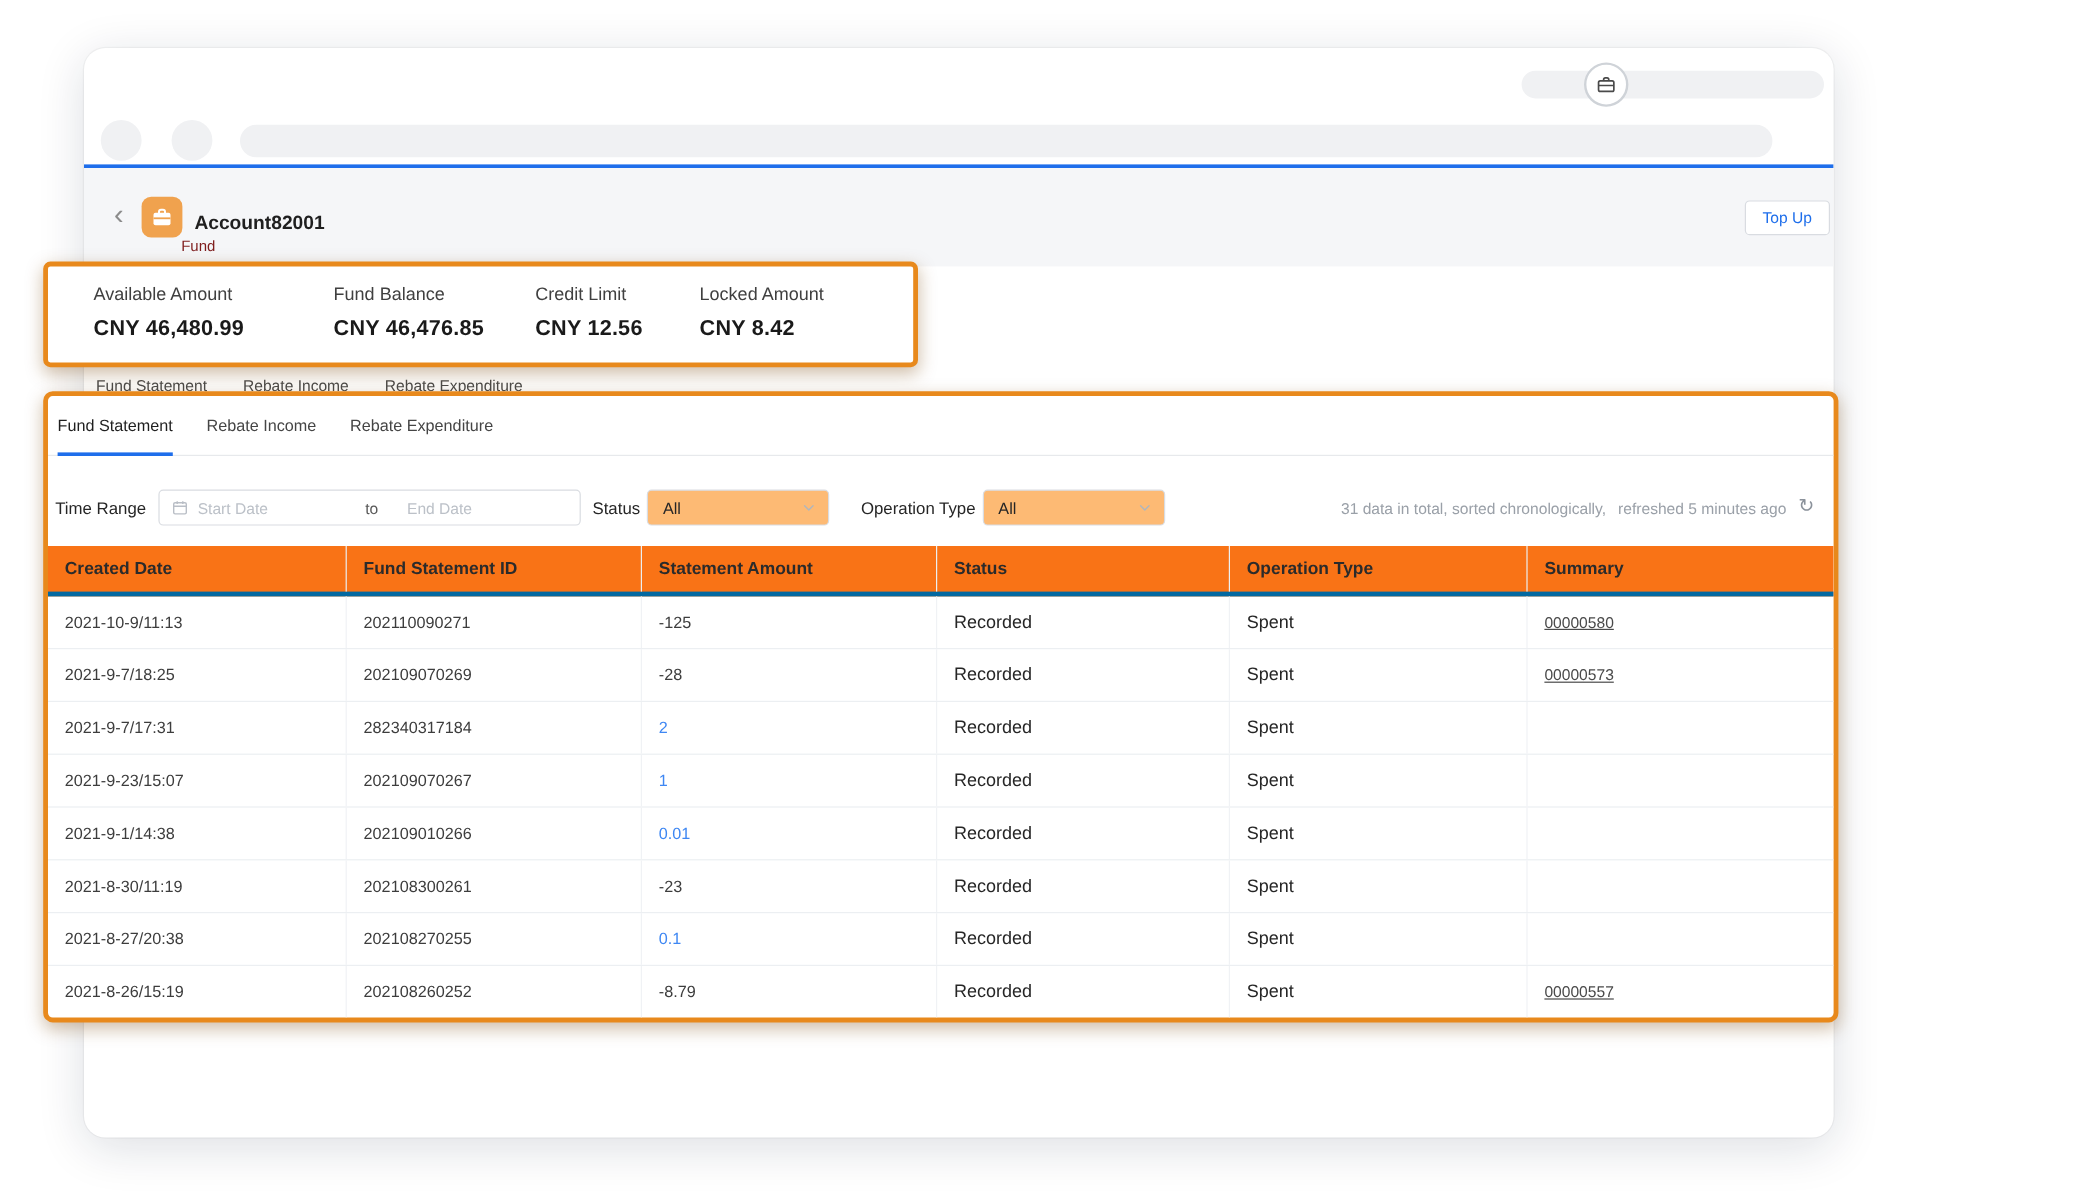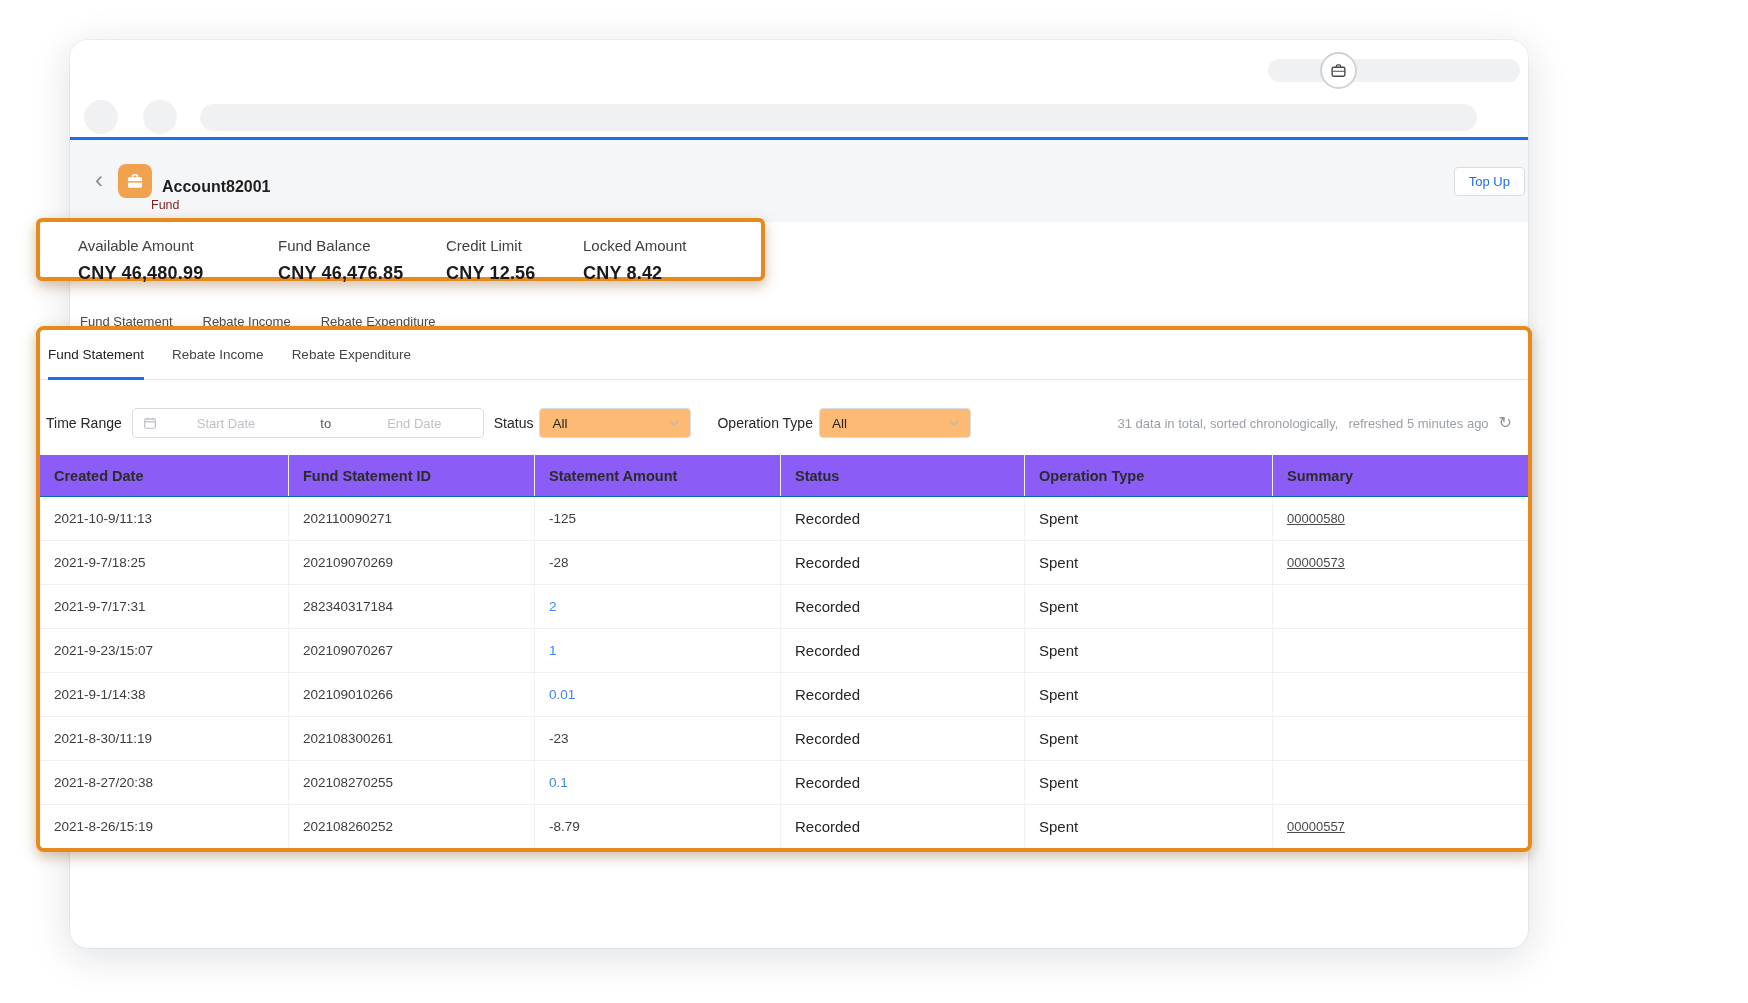--- a/index.html
+++ b/index.html
@@ -39,55 +39,55 @@
   }
 
   .bg-tabs { position:absolute; left:10px; top:274px; display:flex; gap:30px; font-size:13px; color:#4b4b4b; }
   .bg-tab { cursor:pointer; white-space:nowrap; }
 
   
   .hl-box {
     position:absolute; border:4px solid var(--highlight-orange); background:#fff;
     box-shadow:0 5px 14px rgba(120,70,10,.35);
   }
-  .stats-box { left:36px; top:218px; width:729px; height:63px; border-radius:6px;
+  .stats-box { left:36px; top:218px; width:729px; height:88px; border-radius:6px;
                padding:15px 0 0 38px; display:flex; }
   .stat:nth-child(1){ width:200px; } .stat:nth-child(2){ width:168px; } .stat:nth-child(3){ width:137px; }
   .stat-label { font-size:15px; color:#404040; }
   .stat-value { margin-top:9px; font-size:18px; font-weight:bold; color:#1a1a1a; letter-spacing:.2px; }
 
   .panel-box { left:36px; top:326px; width:1496px; height:526px; border-radius:8px; overflow:hidden; }
 
   
   .tabs-bar { height:50px; display:flex; align-items:stretch; padding-left:8px; gap:28px;
               border-bottom:1px solid #e7e9ec; }
   .tab { position:relative; display:flex; align-items:center; font-size:13.5px; color:#454545; cursor:pointer; white-space:nowrap; }
   .tab.active { color:#1f1f1f; }
   .tab.active::after { content:""; position:absolute; left:0; right:0; bottom:-1px; height:3px; background:var(--accent-blue); }
 
   
   .filters { height:30px; margin-top:28px; display:flex; align-items:center; padding:0 16px 0 6px; }
   .lbl { font-size:14px; color:#262626; white-space:nowrap; }
   .range { width:352px; height:30px; border:1px solid #d9dce1; border-radius:4px; display:flex;
-           align-items:center; margin-left:10px; padding:0 10px; cursor:text; background:#fff;gap:32px; }
+           align-items:center; margin-left:10px; padding:0 10px; cursor:text; background:#fff; }
   .range svg { flex:0 0 auto; margin-right:8px; }
   .ph { color:#bcc1c8; font-size:13px; flex:1; }
   .range .to { color:#595959; font-size:13px; flex:0 0 auto; margin:0 24px 0 6px; }
   .select { width:152px; height:30px; border:1px solid #d9dce1; border-radius:4px; display:flex;
             align-items:center; justify-content:space-between; padding:0 10px 0 12px;
             font-size:13.5px; color:#262626; margin-left:6px; cursor:pointer; background:#fdba74; }
   .lbl-status { margin-left:10px; }
   .lbl-op { margin-left:26px; }
   .meta { margin-left:auto; display:flex; align-items:center; gap:10px; font-size:13px; color:#9aa0a8; white-space:nowrap; }
   .refresh { font-size:16px; color:#8b929b; cursor:pointer; line-height:1; }
 
   
   .table { margin-top:17px; }
   .thead, .tr { display:grid; grid-template-columns:249px 246px 246px 244px 248px 1fr; }
-  .thead { height:42px; background:#8b5cf6; border-bottom:1px solid #0369a1; }
+  .thead { height:42px; background:#f97316; border-bottom:4px solid #0369a1; }
   .th { display:flex; align-items:center; padding-left:14px; font-size:14.5px; font-weight:bold;
         color:#2b2b2b; border-right:1px solid #eceef1; }
   .th:last-child { border-right:none; }
   .tr { height:44px; border-bottom:1px solid #eceff2; }
   .td { display:flex; align-items:center; padding-left:14px; font-size:13.5px; color:#3d3d3d;
         border-right:1px solid #f0f2f5; overflow:hidden; white-space:nowrap; }
   .td:last-child { border-right:none;text-decoration:underline; }
   .td-status, .td-operation { font-size:15px; color:#262626; }
   .td-summary { font-size:13px; color:#4a4a4a; }
   .td.blue { color:var(--link-blue); cursor:pointer; }

